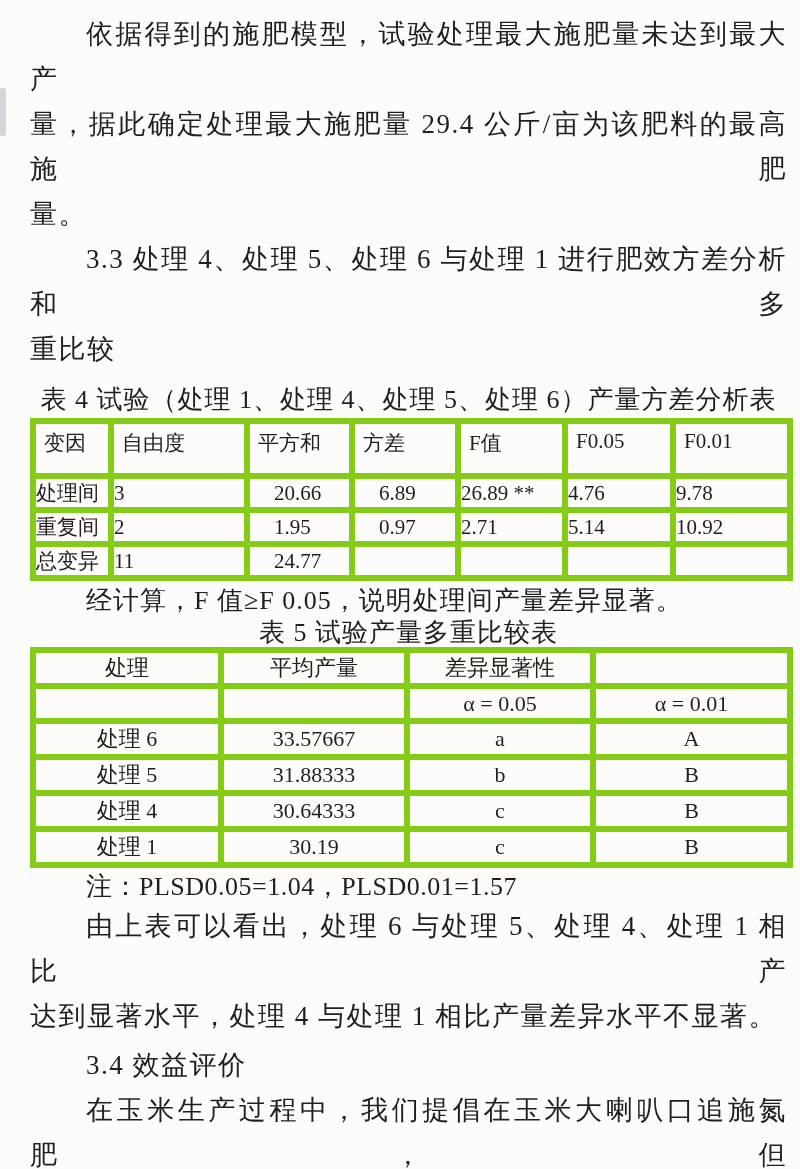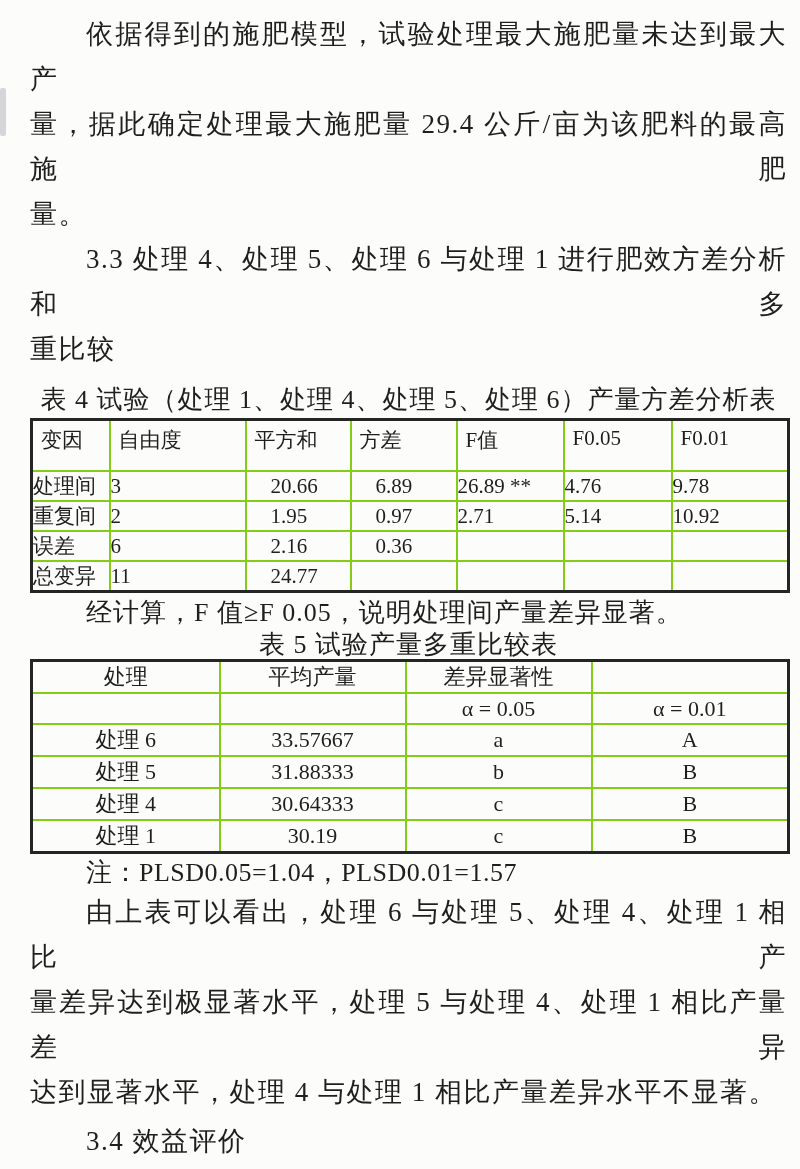--- a/index.html
+++ b/index.html
@@ -32,21 +32,21 @@
   .cap4 { margin-top:12px; }
   .cap5 { line-height:28px; margin-top:3px; }
 
   .fline { font-size:26px; line-height:30px; margin-top:5px; letter-spacing:1px; padding-left:56px; }
   .note  { font-size:26px; line-height:30px; margin-top:4px; letter-spacing:0.5px; padding-left:56px; }
 
   
   table { border-collapse:collapse; table-layout:fixed; width:757px; }
   .t4, .t5 { border:3px solid #252525; }
   .t4 td, .t4 th, .t5 td, .t5 th {
-    border:2px solid #84cc16;
+    border:6px solid #84cc16;
     padding:0; margin:0; overflow:hidden;
     font-weight:normal;
   }
   .t4 { margin-top:2px; font-size:21px; }
   .t4 th { height:44px; vertical-align:top; text-align:left; padding:5px 0 0 8px; }
   .t4 td { height:25px; text-align:left; }
   .t4 td.lft { text-align:left; padding-left:24px; }
 
   .t5 { margin-top:0; font-size:22px; }
   .t5 th { height:29px; text-align:center; vertical-align:middle; }
@@ -114,29 +114,20 @@
     <tr>
       <td>重复间</td>
       <td>2</td>
       <td class="lft">1.95</td>
       <td class="lft">0.97</td>
       <td>2.71</td>
       <td>5.14</td>
       <td>10.92</td>
     </tr>
     <tr>
-      <td>误差</td>
-      <td>6</td>
-      <td class="lft">2.16</td>
-      <td class="lft">0.36</td>
-      <td></td>
-      <td></td>
-      <td></td>
-    </tr>
-    <tr>
       <td>总变异</td>
       <td>11</td>
       <td class="lft">24.77</td>
       <td class="lft"></td>
       <td></td>
       <td></td>
       <td></td>
     </tr>
   </tbody>
     </table>
@@ -189,21 +180,20 @@
       <td>c</td>
       <td>B</td>
     </tr>
   </tbody>
     </table>
 
   <div class="note">注：PLSD0.05=1.04，PLSD0.01=1.57</div>
 
   <div class="p2">
     <div class="tline just ind">由上表可以看出，处理 6 与处理 5、处理 4、处理 1 相比产</div>
-    <div class="tline just">量差异达到极显著水平，处理 5 与处理 4、处理 1 相比产量差异</div>
     <div class="tline">达到显著水平，处理 4 与处理 1 相比产量差异水平不显著。</div>
   </div>
 
   <div class="tline ind h34">3.4 效益评价</div>
 
   <div class="p3">
     <div class="tline just ind">在玉米生产过程中，我们提倡在玉米大喇叭口追施氮肥，但</div>
 
   </div>
 

